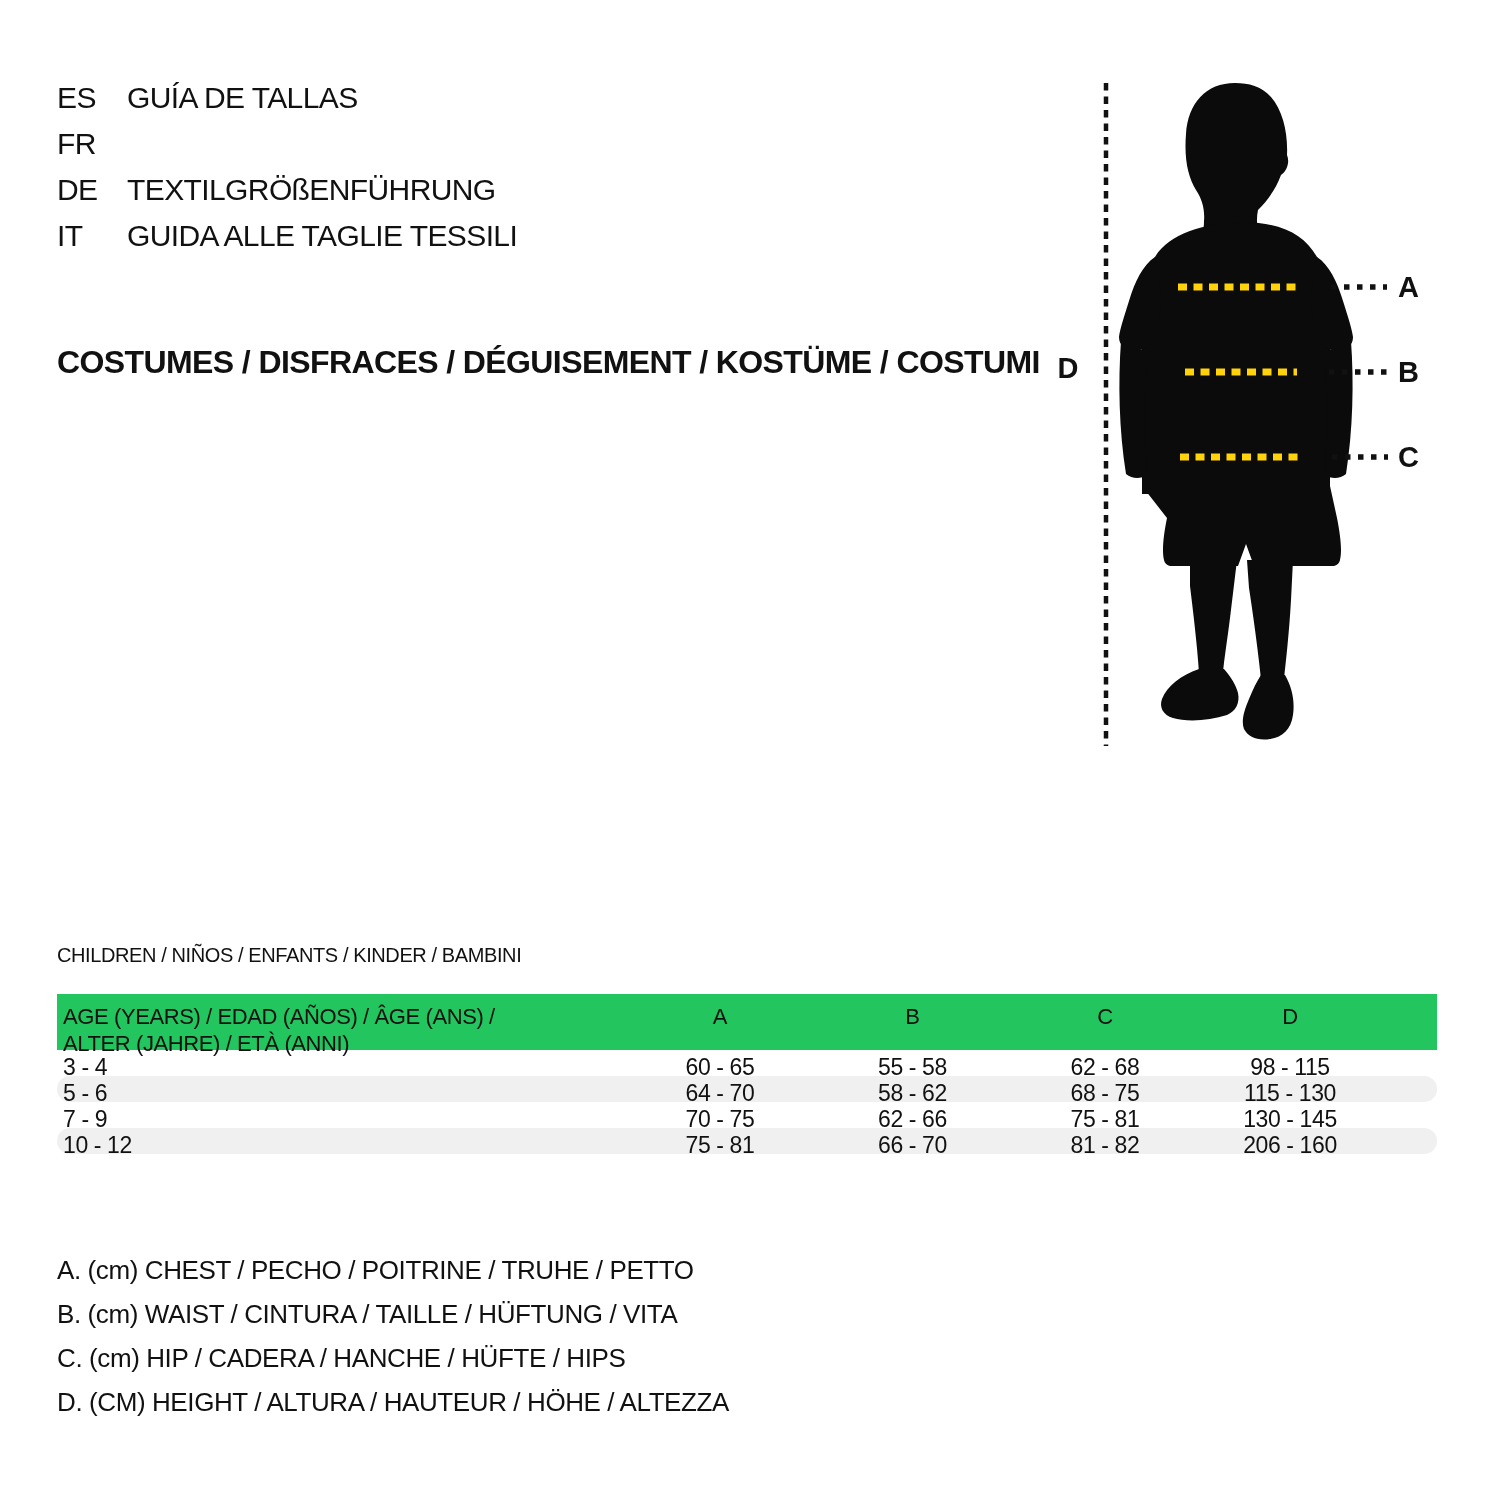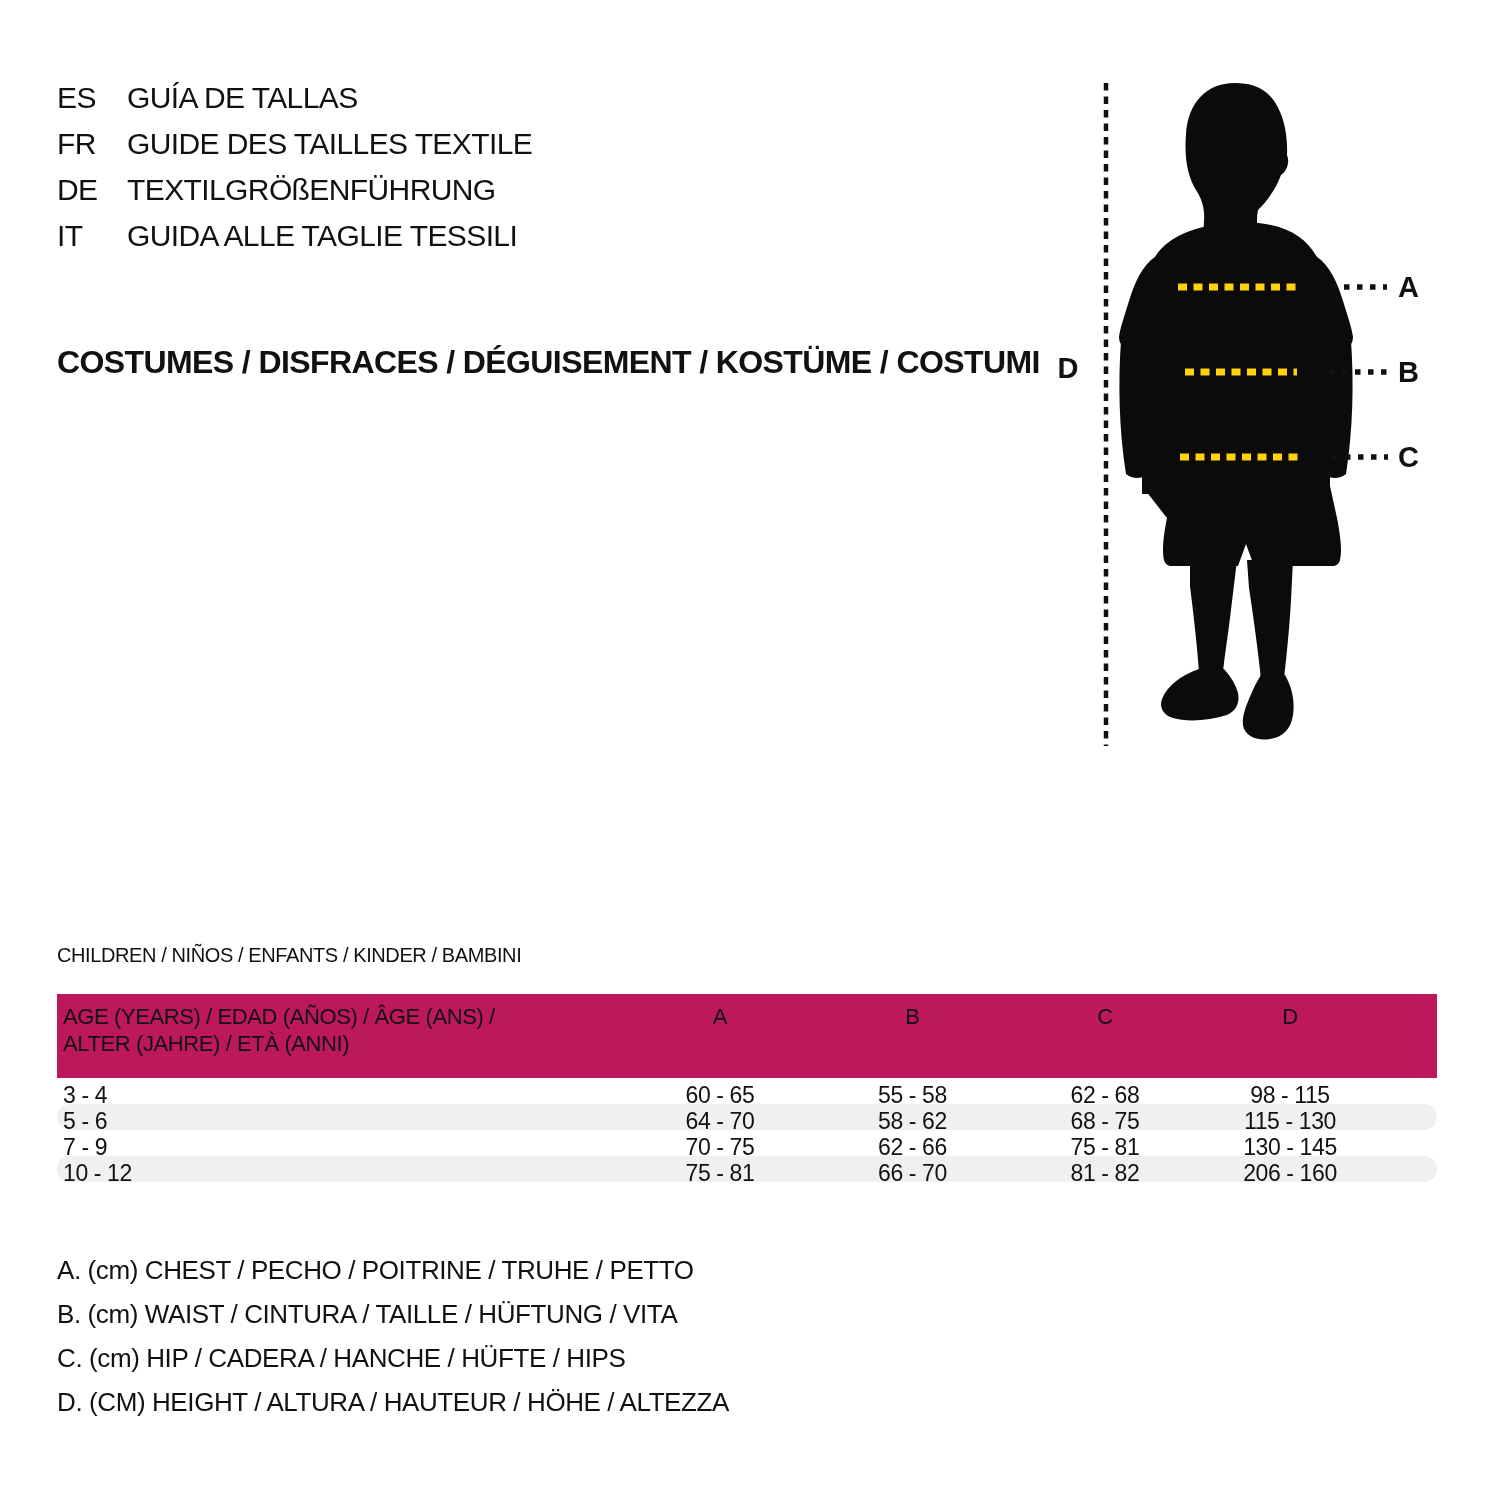--- a/index.html
+++ b/index.html
@@ -17,21 +17,21 @@
 
   
   .figure-wrap { left:1040px; top:70px; width:460px; height:680px; }
   .figure-wrap svg { display:block; width:460px; height:680px; }
   .measure-label { font-family:"Liberation Sans","DejaVu Sans",sans-serif; font-size:29px; font-weight:bold; fill:#111111; }
 
   
   .children-heading { left:57px; top:944px; font-size:20px; letter-spacing:-0.4px; white-space:nowrap; }
   .size-table { left:57px; top:994px; width:1380px; font-size:23px; letter-spacing:-0.4px; }
   .t-row { display:flex; width:1380px; }
-  .t-head { background:#be185d; height:84px; font-size:22px; }
+  .t-head { background:#22c55e; height:56px; font-size:22px; }
   .t-head .c-age { padding-top:9px; line-height:27px; }
   .t-head .c-val { padding-top:9px; line-height:27px; }
   .c-age { width:568px; flex:0 0 568px; text-align:left; padding-left:6px; }
   .c-a { width:190px; flex:0 0 190px; text-align:center; }
   .c-b { width:195px; flex:0 0 195px; text-align:center; }
   .c-c { width:190px; flex:0 0 190px; text-align:center; }
   .c-d { width:180px; flex:0 0 180px; text-align:center; }
   .c-sp { width:57px; flex:0 0 57px; }
   .t-data { height:26px; line-height:35px; }
   .t-stripe { background:#f0f0f0;border-radius:15px; }
@@ -43,21 +43,20 @@
 </head>
 <body>
 
 <div class="abs lang-block">
   <div class="lang-row">
     <span class="lang-code">ES</span>
     <span>GUÍA DE TALLAS</span>
   </div>
   <div class="lang-row">
     <span class="lang-code">FR</span>
-    <span>GUIDE DES TAILLES TEXTILE</span>
   </div>
   <div class="lang-row">
     <span class="lang-code">DE</span>
     <span>TEXTILGRÖßENFÜHRUNG</span>
   </div>
   <div class="lang-row">
     <span class="lang-code">IT</span>
     <span>GUIDA ALLE TAGLIE TESSILI</span>
   </div>
 </div>

